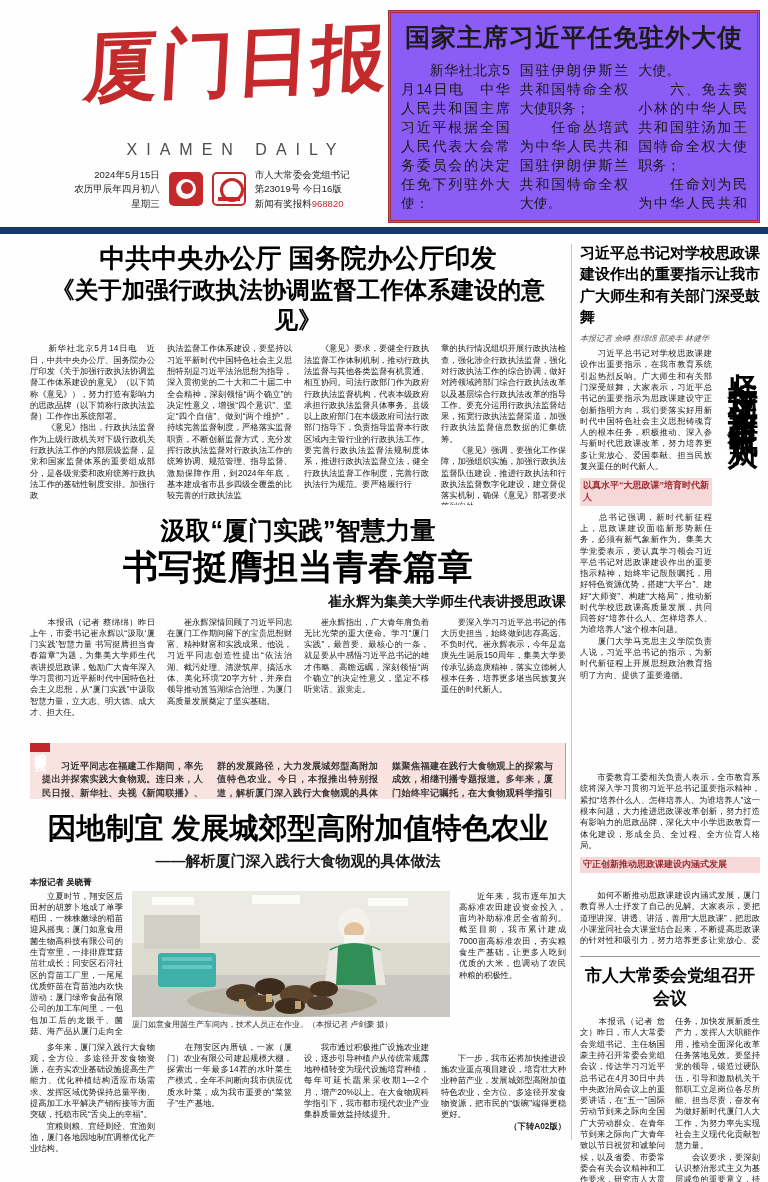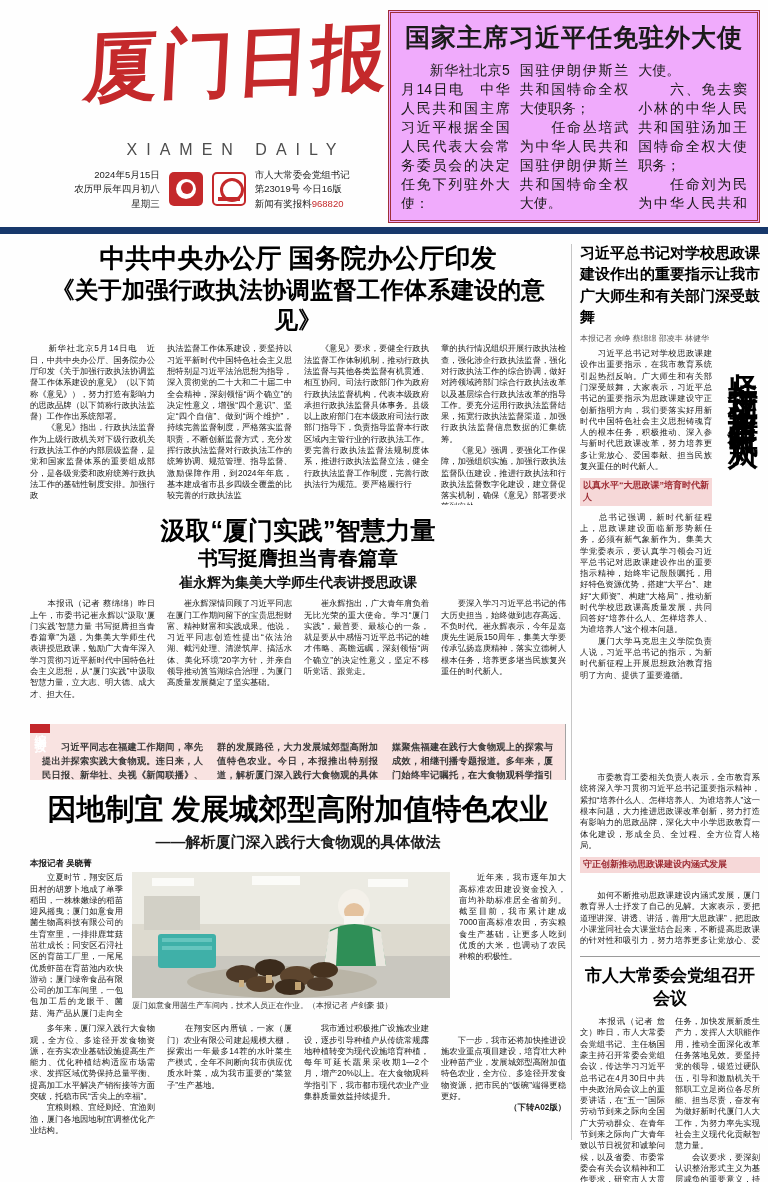--- a/index.html
+++ b/index.html
@@ -21,36 +21,36 @@
   .logo-1 .swirl{position:absolute;left:7px;top:7px;width:20px;height:20px;border-radius:50%;
     background:#fff;}
   .logo-1 .swirl:after{content:"";position:absolute;left:5px;top:3px;width:12px;height:12px;
     border-radius:50%;background:#c4292b;}
   .logo-2{background:#fff;border:2px solid #c4292b;box-sizing:border-box;}
   .logo-2 .ring{position:absolute;left:6px;top:4px;width:18px;height:18px;border:3px solid #c4292b;
     border-radius:50%;}
   .logo-2 .bar{position:absolute;left:4px;bottom:3px;width:22px;height:4px;background:#c4292b;}
   
   .amb-box{position:absolute;left:388px;top:10px;width:372px;height:213px;box-sizing:border-box;
-    border:3px double #9e3038;padding:6px 10px;background:#f0abfc;}
+    border:3px double #9e3038;padding:6px 10px;background:#8b5cf6;}
   .amb-headline{font-size:25px;font-weight:900;text-align:center;letter-spacing:1px;margin:2px 0 7px;}
   .amb-cols{display:flex;gap:10px;height:148px;overflow:hidden;}
   .newscol{flex:1;font-size:14px;line-height:1.36;text-align:justify;white-space:pre-line;color:#191919;}
   .blue-rule{position:absolute;left:0;top:227px;width:768px;height:7px;background:#17386b;}
   .v-divider{position:absolute;left:571px;top:244px;height:896px;border-left:1px solid #c6c6c6;}
   
   .left-main{position:absolute;left:30px;top:242px;width:536px;}
   .main-hl{text-align:center;font-weight:900;line-height:1.28;color:#000;}
   .main-hl .l1{font-size:26px;display:block;}
   .main-hl .l2{font-size:23.5px;display:block;}
   .body4{display:flex;gap:12px;height:162px;overflow:hidden;margin-top:8px;}
   .speech-hl{margin-top:10px;text-align:center;font-weight:900;line-height:1.22;color:#000;}
   .speech-hl .l1{font-size:25px;display:block;}
-  .speech-hl .l2{font-size:20px;display:block;}
-  .speech-sub{text-align:center;font-size:14px;font-weight:700;margin-top:4px;color:#111;}
+  .speech-hl .l2{font-size:35px;display:block;}
+  .speech-sub{text-align:right;font-size:14px;font-weight:700;margin-top:4px;color:#111;}
   .speech-body{display:flex;gap:12px;height:118px;overflow:hidden;margin-top:6px;}
   .editor-box{margin-top:8px;height:56px;display:flex;background:#f9e3e1;border-right:1px solid #a3a3a3;flex-direction:column;}
   .editor-label{width:20px;background:#c3272b;color:#fff;writing-mode:vertical-rl;text-orientation:upright;
     font-size:12px;font-weight:700;letter-spacing:3px;display:flex;align-items:center;justify-content:center;}
   .editor-cols{flex:1;display:flex;gap:14px;padding:8px 12px;overflow:hidden;}
   .editor-col{flex:1;font-size:9.2px;line-height:1.5;font-weight:600;color:#3a3a3a;text-align:justify;}
   .agri-hl{margin-top:10px;font-size:29px;font-weight:900;text-align:center;color:#000;}
   .agri-sub{text-align:center;font-size:15px;font-weight:700;margin-top:3px;}
   .agri-byline{font-size:8.5px;font-weight:700;margin-top:6px;}
   .agri-row1{display:flex;gap:9px;margin-top:2px;height:146px;overflow:hidden;}
@@ -59,21 +59,21 @@
   .photo{width:318px;height:126px;background:#d8d5cc;}
   .photo-cap{font-size:8px;line-height:1.4;margin-top:2px;color:#333;}
   .agri-colB{flex:1;}
   .agri-row2{display:flex;gap:12px;margin-top:5px;height:120px;overflow:hidden;}
   .smalltext{font-size:8.3px;line-height:1.36;text-align:justify;white-space:pre-line;color:#191919;}
   .fcol{flex:1;}
   .jump{font-weight:700;text-align:right;display:block;}
   
   .right-col{position:absolute;left:580px;top:242px;width:180px;}
   .kicker{font-size:15px;font-weight:800;line-height:1.42;color:#000;}
-  .id-byline{font-size:8px;color:#555;margin:6px 0 4px;}
+  .id-byline{font-size:8px;color:#555;margin:6px 0 4px;font-style:italic;}
   .id-flex{display:flex;gap:6px;height:420px;overflow:hidden;}
   .id-text{width:132px;flex:0 0 auto;}
   .subhead{display:block;background:#f6d8d8;color:#9c2b33;font-weight:700;font-size:9px;
     padding:2px 3px;margin:6px 0;line-height:1.3;}
   .vert-hl{flex:1;writing-mode:vertical-rl;text-orientation:upright;font-size:30px;font-weight:900;
     font-family:"DejaVu Serif","Liberation Serif",serif;letter-spacing:6px;line-height:1.1;
     color:#000;margin-top:2px;}
   .id-cont{margin-top:4px;height:176px;overflow:hidden;}
   .npc{margin-top:8px;border-top:1px solid #9a9a9a;padding-top:7px;}
   .npc-hl{font-size:17px;font-weight:900;text-align:center;color:#000;}

